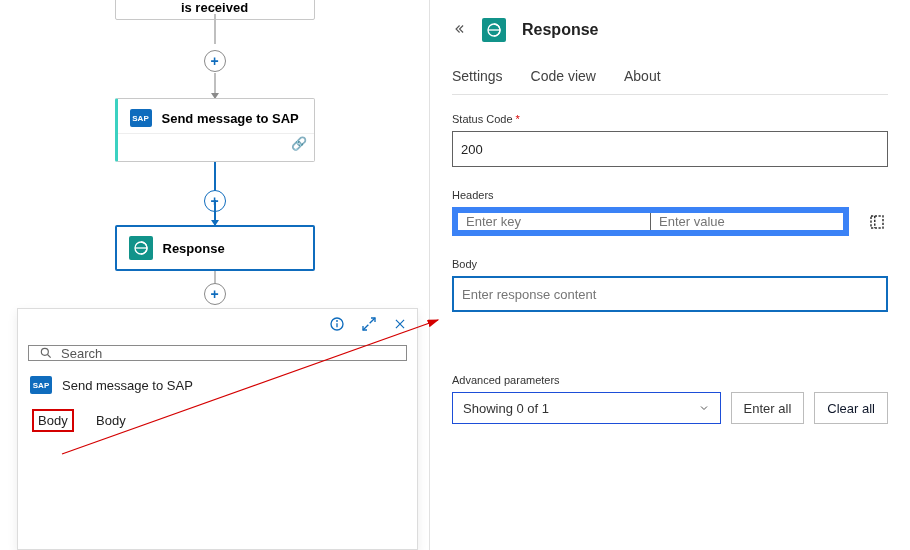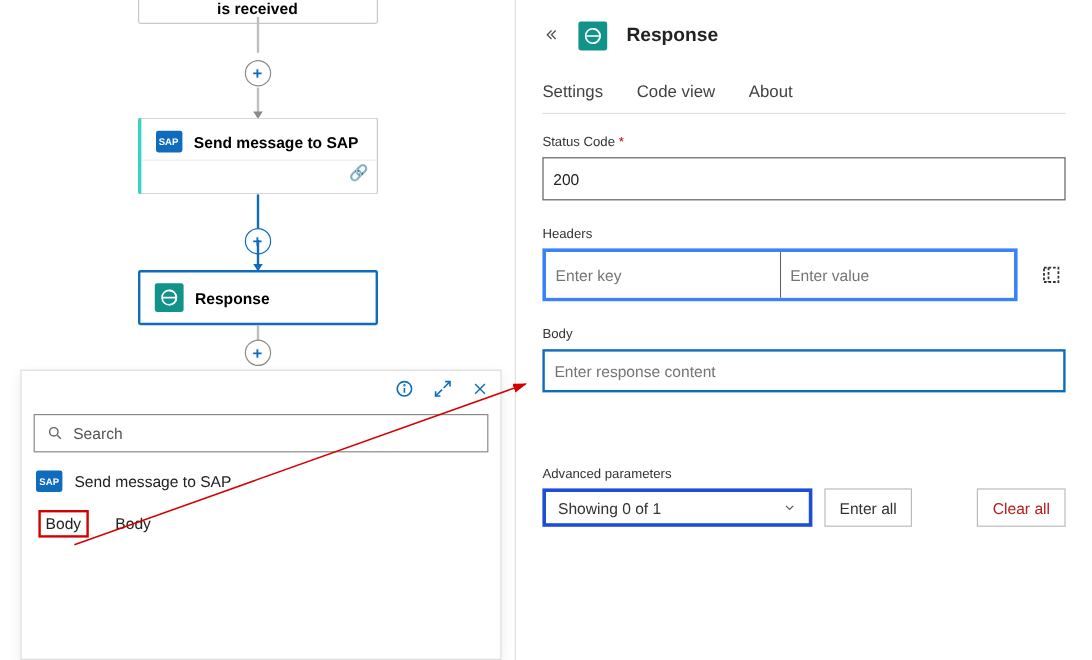--- a/index.html
+++ b/index.html
@@ -51,21 +51,21 @@
   .arrowhead.a1 { top: 93px; border-top:6px solid #8a8a8a; }
   .arrowhead.a2 { top: 220px; border-top:6px solid #0f6cbd; }
 
   
   .picker {
     position:absolute; left: 17px; right: 11px; top: 308px; bottom: 0;
     background:#fff; border:1px solid #dcdcdc; box-shadow:0 4px 10px rgba(0,0,0,0.08);
   }
   .picker-toolbar { height: 34px; display:flex; justify-content:flex-end; align-items:center; gap:16px; padding:0 10px; color:#0f6cbd; }
   .picker-toolbar span, .picker-toolbar svg { cursor:pointer; }
-  .search-wrap { margin: 2px 10px 6px 10px; border:1px solid #8a8a8a; height:32px; display:flex; align-items:center; gap:8px; padding:0 10px; font-size:13px; color:#555; }
+  .search-wrap { margin: 2px 10px 6px 10px; border:1px solid #8a8a8a; height:16px; display:flex; align-items:center; gap:8px; padding:0 10px; font-size:13px; color:#555; }
   .row { display:flex; align-items:center; gap:10px; padding:0 12px; font-size:13px; color:#222; }
   .row.h36 { height:36px; }
   .row.h44 { height:44px; }
   .row.teal { background:#e8f7f6; }
   .body-label {
     margin-left:14px; margin-top:6px; margin-bottom:6px; font-size:13px; color:#222;
     display:inline-block; padding:2px 4px;
   }
   .body-label.boxed { border:2px solid #d40000; }
 
@@ -76,32 +76,32 @@
   .tabs { display:flex; gap:28px; border-bottom:1px solid #e1e1e1; font-size:14px; margin-bottom:18px; }
   .tab { padding-bottom:10px; color:#424242; cursor:pointer; }
   .tab.active { color:#0f6cbd; font-weight:600; border-bottom:3px solid #0f6cbd; margin-bottom:-1px; }
   .field-label { font-size:11px; color:#333; margin:6px 0 6px 0; }
   .field-label .req { color:#d40000; }
   .input {
     width:100%; height:36px; border:1px solid #616161; padding:0 8px; font-size:13px; color:#222;
   }
   .input.blue-focus { border:2px solid #0f6cbd; color:#777; }
   .hdr-row { display:flex; align-items:center; gap:16px; }
-  .hdr-inputs { display:flex; flex:1; border:3px solid #3b82f6; height:44px; }
+  .hdr-inputs { display:flex; flex:1; border:6px solid #3b82f6; height:29px; }
   .hdr-inputs input { border:none; outline:none; flex:1; padding:0 8px; font-size:13px; }
   .hdr-inputs .divider { width:1px; background:#616161; }
   .mode-btn { width:24px; height:24px; display:flex; align-items:center; justify-content:center; color:#333; cursor:pointer; }
   .gap { height:16px; }
   .adv-row { display:flex; align-items:center; gap:10px; }
-  .adv-select { flex:1; height:32px; border:3px solid #1d4ed8; display:flex; align-items:center; justify-content:space-between; padding:0 10px; font-size:13px; color:#333; }
+  .adv-select { flex:1; height:32px; border:1px solid #1d4ed8; display:flex; align-items:center; justify-content:space-between; padding:0 10px; font-size:13px; color:#333; }
   .btn-outline {
     height:32px; padding:0 12px; border:1px solid #bcbcbc; background:#fff; font-size:13px; color:#333;
     display:flex; align-items:center; cursor:pointer;
   }
-  .btn-outline.disabled { color:#b91c1c; cursor:not-allowed;margin-left:44px; }
+  .btn-outline.disabled { color:#0f172a; cursor:not-allowed; }
   .link-ic { color:#605e5c; font-size:13px; }
 
   .red-arrow { position:absolute; pointer-events:none; z-index:5; }
 </style>
 </head>
 <body>
 
 <div class="root">
 
   <div class="canvas">

